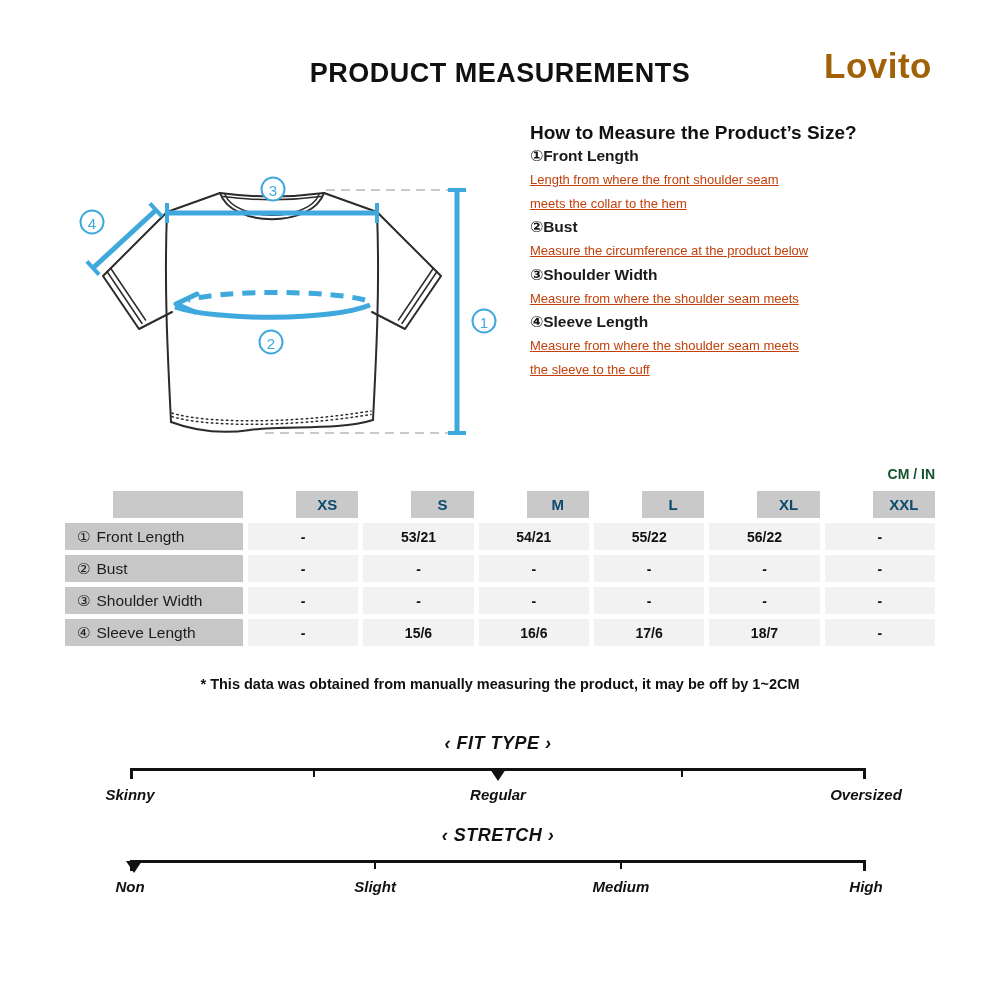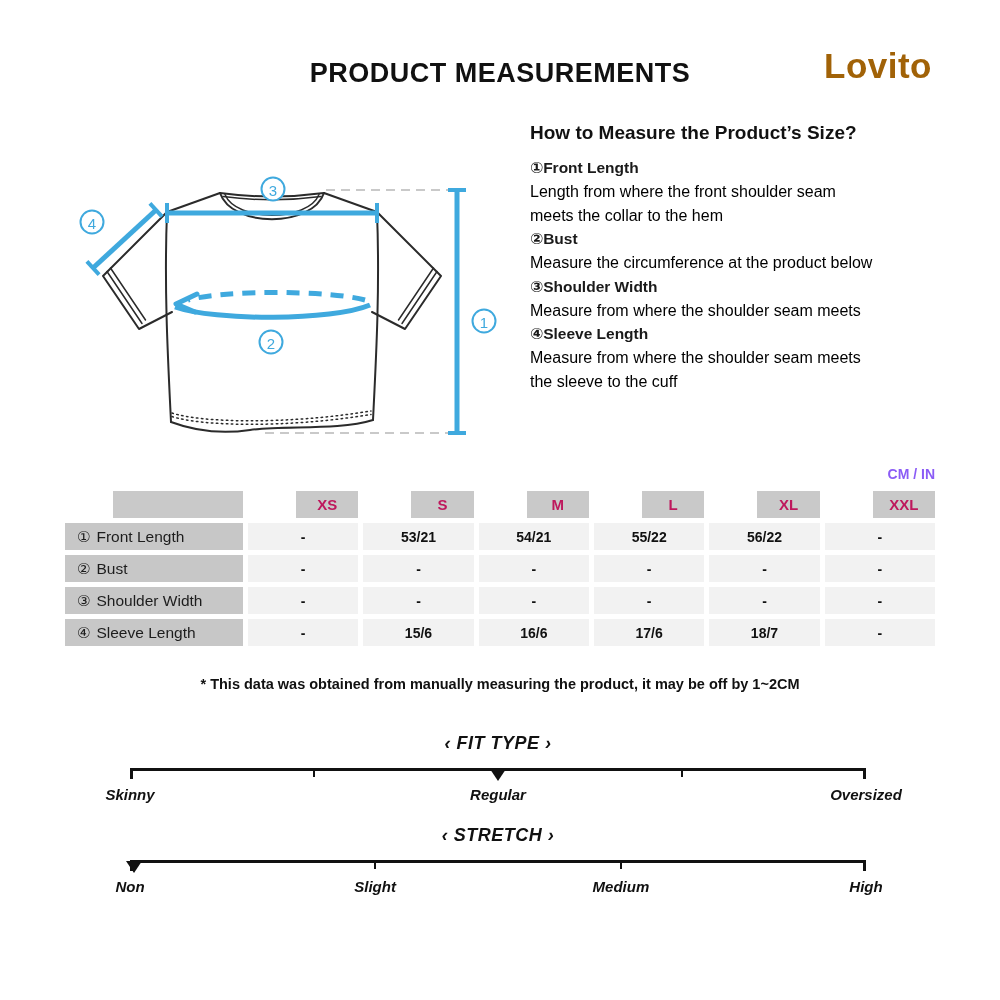--- a/index.html
+++ b/index.html
@@ -11,33 +11,33 @@
   .title { position:absolute; top:58px; left:0; width:1000px; text-align:center;
            font-size:27px; font-weight:bold; letter-spacing:.5px; color:#111; }
   .brand { position:absolute; top:46px; right:68px; font-size:35px; font-weight:bold;
            letter-spacing:.5px; color:#a16207; }
 
   
   .diagram { position:absolute; left:60px; top:150px; }
 
   
   .guide { position:absolute; left:530px; top:122px; width:405px; }
-  .guide-heading { font-size:19px; font-weight:bold; color:#111; margin-bottom:12px; }
+  .guide-heading { font-size:19px; font-weight:bold; color:#111; }
   .guide-label { font-size:15.5px; font-weight:bold; color:#1a1a1a; line-height:24px; }
-  .guide-desc { font-size:16px; color:#000000; line-height:23.5px; }
-
-  
-  .unit { position:absolute; top:466px; right:65px; font-size:14px; font-weight:bold; color:#8b5cf6; }
+  .guide-desc { font-size:13px; color:#c2410c; line-height:23.5px;text-decoration:underline; }
+
+  
+  .unit { position:absolute; top:466px; right:65px; font-size:14px; font-weight:bold; color:#14532d; }
 
   
   .size-table { position:absolute; left:65px; top:491px; width:870px;
                 display:grid; grid-template-columns:178px repeat(6,1fr);
                 column-gap:5px; row-gap:5px; grid-auto-rows:27px; }
   .cell { display:flex; align-items:center; justify-content:center; }
-  .cell.head { background:#c9c9c9; font-size:15px; font-weight:bold; color:#be185d;margin-left:48px; }
+  .cell.head { background:#c9c9c9; font-size:15px; font-weight:bold; color:#0c4a6e;margin-left:48px; }
   .cell.rowlabel { background:#c7c7c7; justify-content:flex-start; padding-left:12px;
                    font-size:15.5px; color:#1d1d1d; }
   .cell.rowlabel .num { margin-right:6px; font-size:15px; }
   .cell.val { background:#f2f2f2; font-size:14px; font-weight:bold; color:#111; }
 
   
   .note { position:absolute; top:676px; left:0; width:1000px; text-align:center;
           font-size:14.5px; font-weight:bold; color:#111; }
 
   

